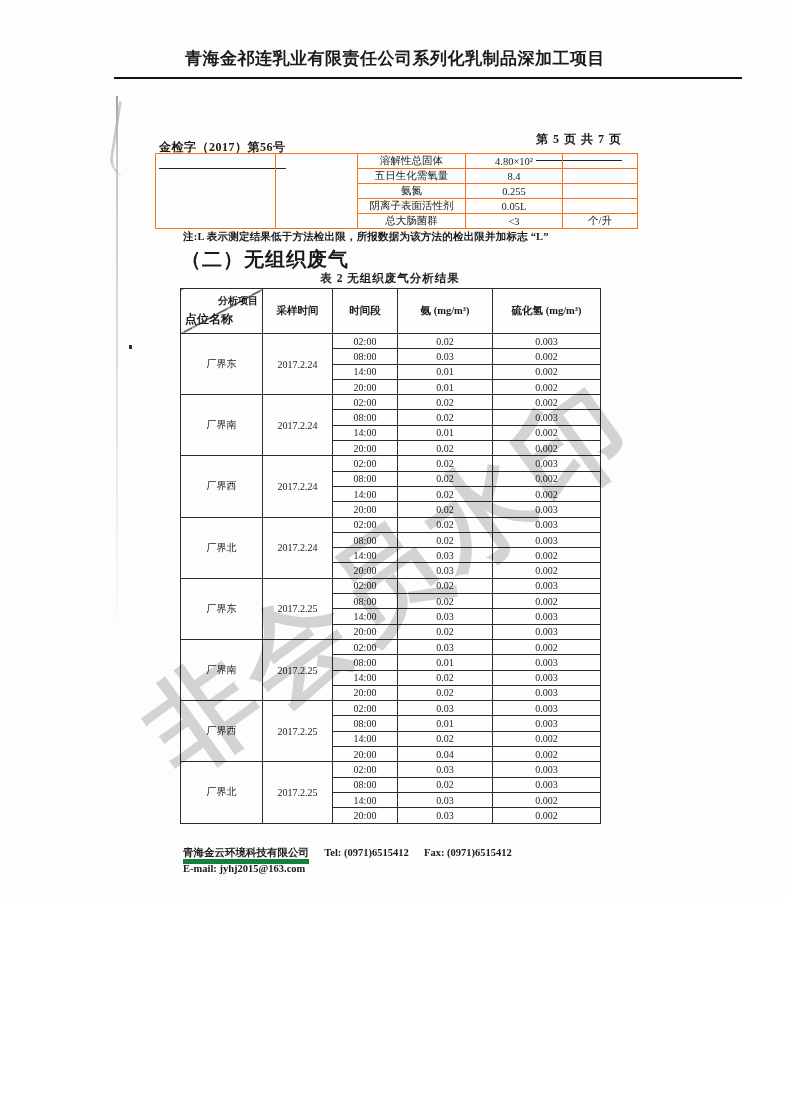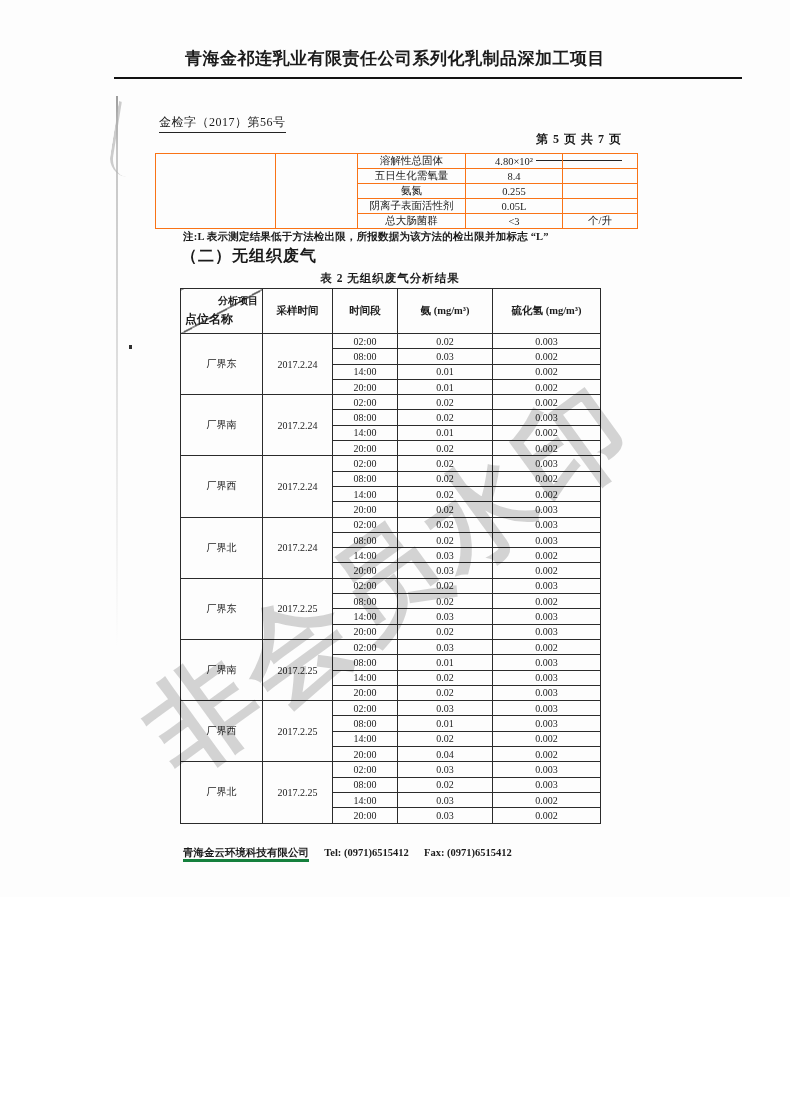--- a/index.html
+++ b/index.html
@@ -8,39 +8,39 @@
     background:#fdfdfd; overflow:hidden;
     font-family:"Liberation Serif", serif; color:#1b1b1b;
   }
   
   .doc-title {
     position:absolute; top:47px; left:0; width:100%;
     text-align:center; font-size:17px; font-weight:600; letter-spacing:.5px;
   }
   .title-rule { position:absolute; top:77px; left:114px; width:628px; height:2px; background:#121212; }
   .doc-no {
-    position:absolute; top:114px; left:159px; font-size:12px; font-weight:normal;
-    border-bottom:1px solid #242424; padding-bottom:1px; letter-spacing:.5px;
+    position:absolute; top:139px; left:159px; font-size:12px; font-weight:bold;
+    border-bottom:1px solid #242424; padding-bottom:12px; letter-spacing:.5px;
   }
   .page-ind {
     position:absolute; top:131px; left:536px; font-size:12px; font-weight:bold;
     border-bottom:1px solid #242424; padding-bottom:12px; letter-spacing:1px;
   }
   
   table { border-collapse:collapse; table-layout:fixed; }
   .top-table { position:absolute; top:153px; left:155px; width:482px; border:1.5px solid #222; }
   .top-table td {
     border:1px solid #f97316; height:13.2px; padding:0;
     font-size:10.5px; text-align:center; overflow:hidden; white-space:nowrap;
   }
   .note {
     position:absolute; top:230px; left:183px; font-size:10.5px; font-weight:bold; letter-spacing:.2px;
   }
   .section-heading {
-    position:absolute; top:246px; left:181px; font-size:16px; font-weight:bold; letter-spacing:1px;
+    position:absolute; top:246px; left:181px; font-size:20px; font-weight:bold; letter-spacing:1px;
   }
   .table-caption {
     position:absolute; top:271px; left:180px; width:420px; text-align:center;
     font-size:11.5px; font-weight:bold; letter-spacing:1px;
   }
   
   .gas-table { position:absolute; top:288px; left:180px; width:420px; border:1.5px solid #222; }
   .gas-table th, .gas-table td {
     border:1px solid #2b2b2b; padding:0; font-size:10px; font-weight:normal;
     text-align:center; overflow:hidden; white-space:nowrap;
@@ -58,21 +58,21 @@
   
   .watermark {
     position:absolute; left:100px; top:390px; width:580px; height:380px;
     display:flex; align-items:center; justify-content:center;
     transform:rotate(-36deg); pointer-events:none; z-index:4;
     font-size:108px; font-weight:bold; letter-spacing:6px; white-space:nowrap;
     color:#000; opacity:.16;
   }
   
   .footer { position:absolute; top:846px; left:183px; font-size:10.5px; font-weight:bold; }
-  .footer .company { border-bottom:3px solid #15803d; padding-bottom:1px; }
+  .footer .company { border-bottom:5px solid #15803d; padding-bottom:1px; }
   .footer .sep { display:inline-block; width:10px; }
   .footer-line2 { margin-top:3px; }
   .page-num { position:absolute; top:1030px; left:676px; font-size:12.5px; color:#0369a1; }
   
   .edge-line {
     position:absolute; left:116px; top:96px; width:2px; height:550px;
     background:linear-gradient(to bottom, #9e9e9e 0%, #c6c6c6 10%, #e2e2e2 55%, rgba(230,230,230,0) 100%);
   }
   .edge-curve {
     position:absolute; left:113px; top:102px; width:16px; height:74px;
@@ -346,16 +346,20 @@
   <div class="footer">
     <div>
       <span class="company">青海金云环境科技有限公司</span>
       <span class="sep"></span>
       <span>Tel:</span>
       <span>(0971)6515412</span>
       <span class="sep"></span>
       <span>Fax:</span>
       <span>(0971)6515412</span>
     </div>
+    <div class="footer-line2">
+      <span>E-mail:</span>
+      <span>jyhj2015@163.com</span>
+    </div>
   </div>
 
   <div class="page-num">44</div>
 </div>
 
 </body></html>

